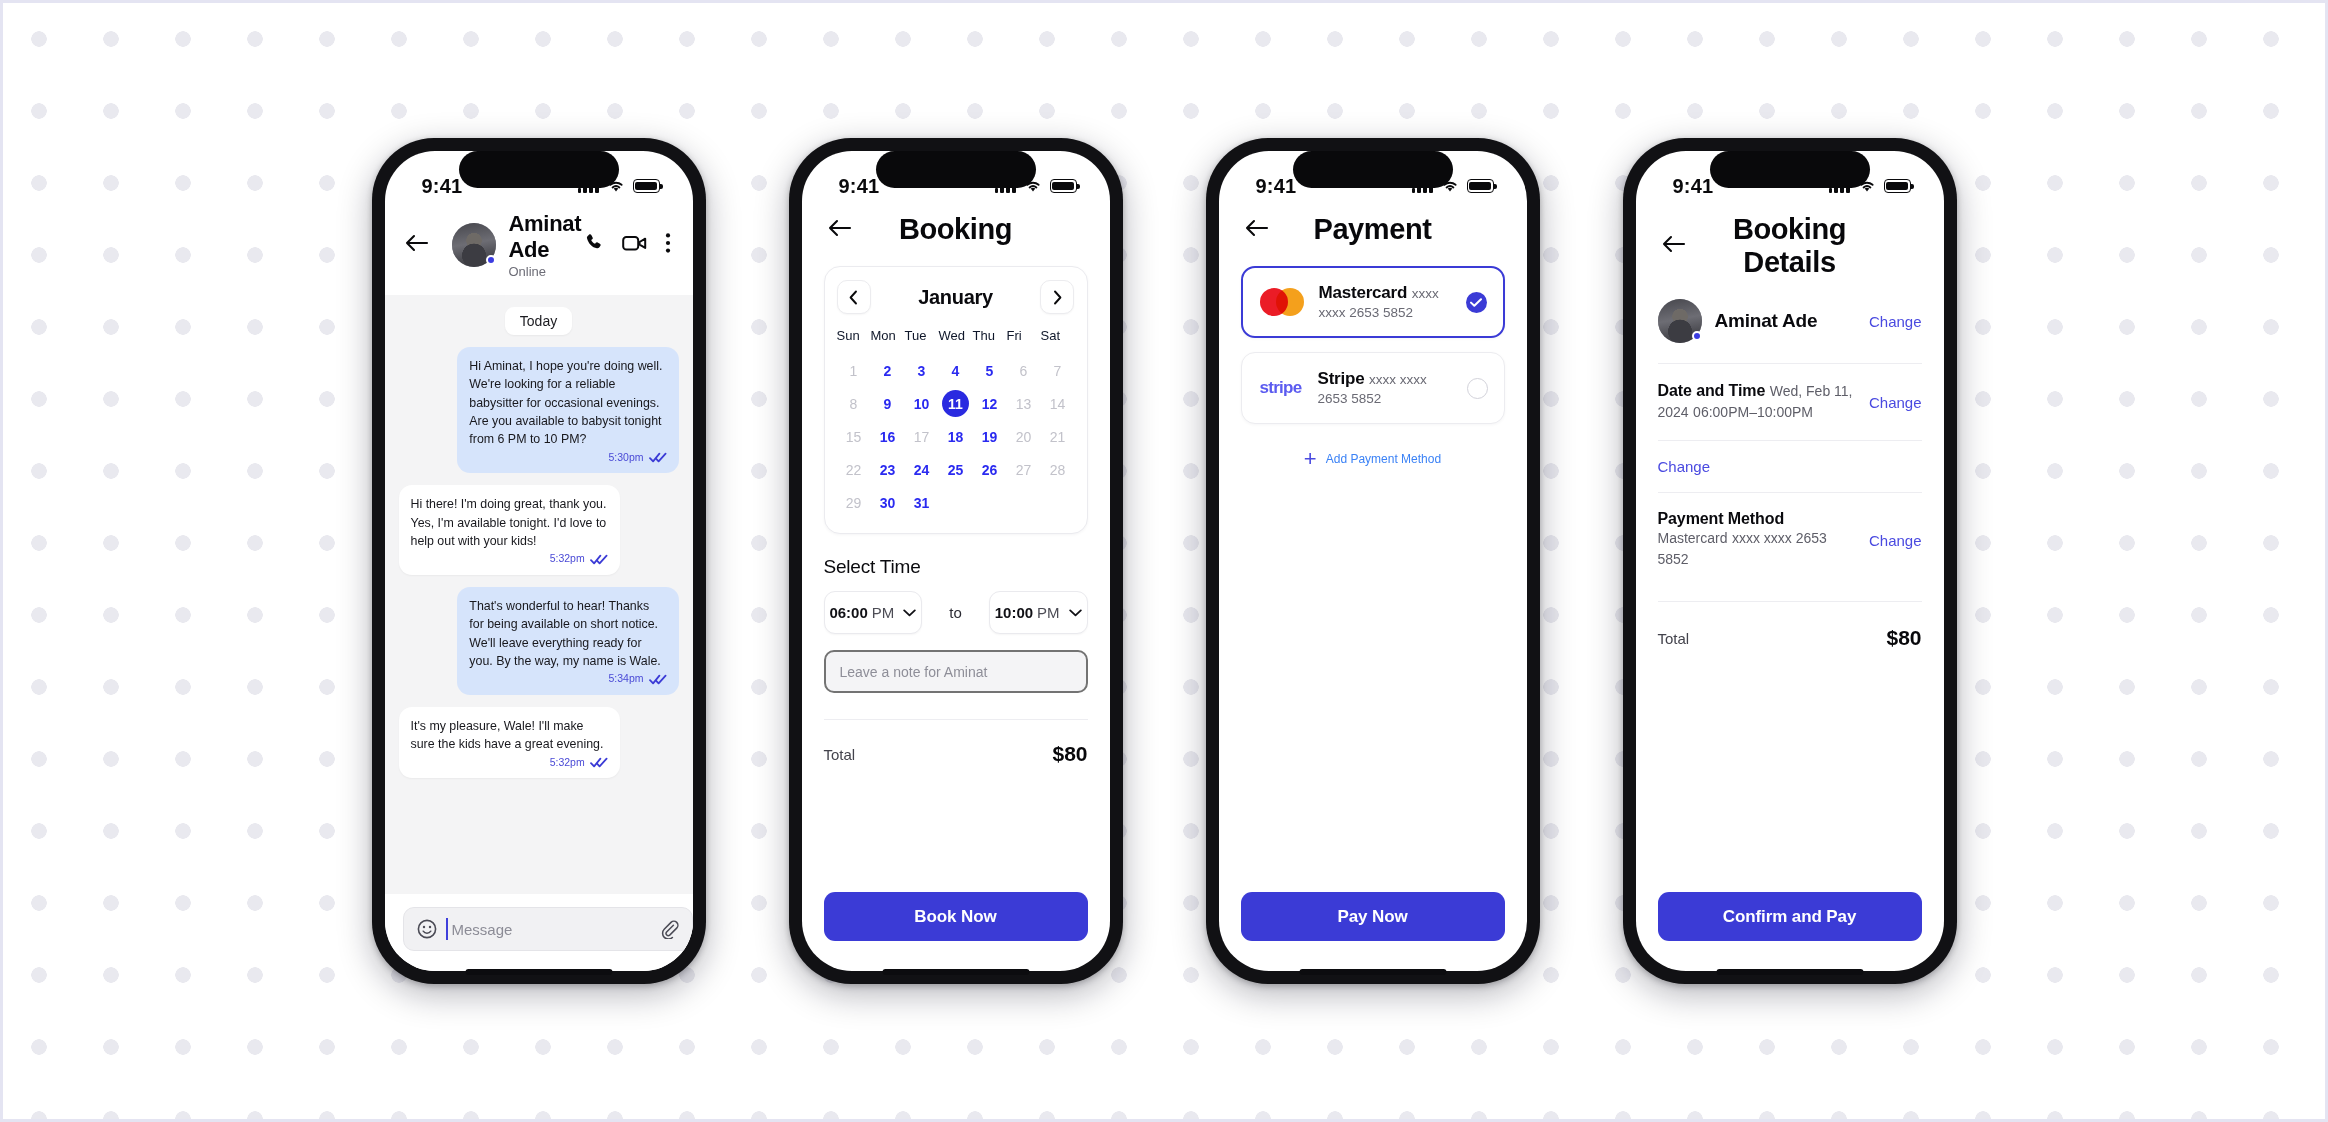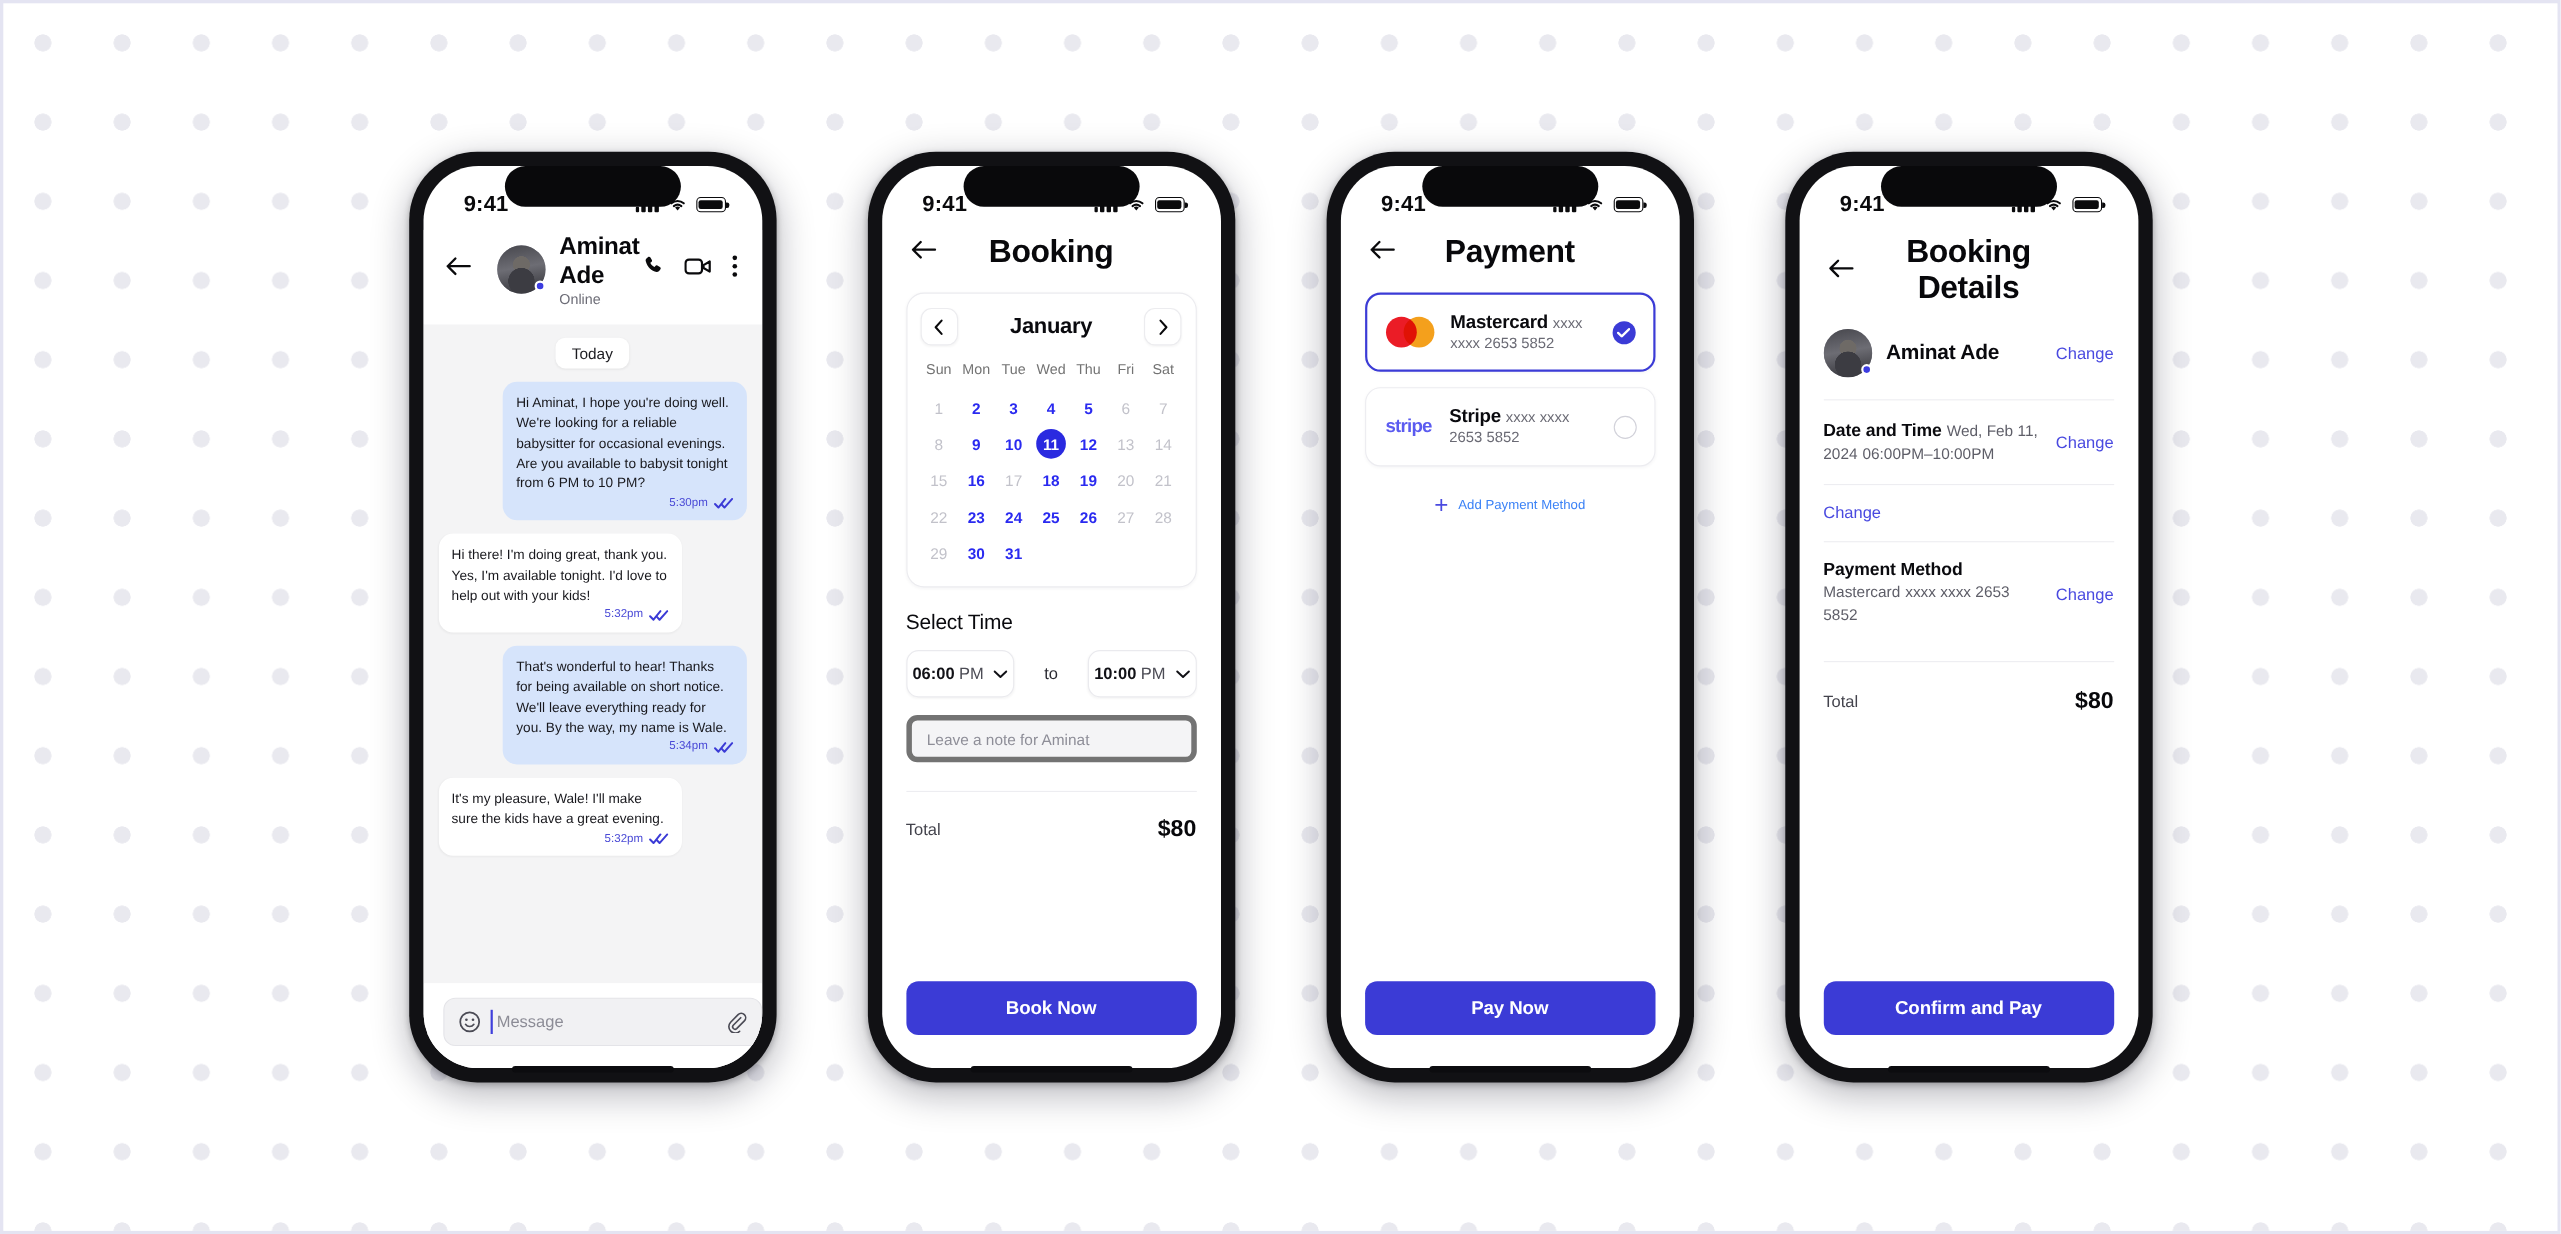--- a/index.html
+++ b/index.html
@@ -204,21 +204,21 @@
     width: 34px; height: 34px;
     border: 1px solid #ececef; border-radius: 10px;
     background: #fff;
     display: flex; align-items: center; justify-content: center;
     cursor: pointer;
     box-shadow: 0 1px 2px rgba(0,0,0,.04);
   }
   .calmonth { font-size: 20px; font-weight: 700; color: #0a0a0e; letter-spacing: -.3px; }
   .calgrid { display: grid; grid-template-columns: repeat(7, 1fr); }
   .dow {
-    text-align: center; font-size: 13px; color: #737373;
+    font-size: 13px; color: #0f172a;
     padding-bottom: 11px;
   }
   .day {
     height: 33px;
     display: flex; align-items: center; justify-content: center;
     font-size: 14px; font-weight: 700;
     color: #2a2af0;
     position: relative;
   }
   .day.off { color: #c2c2ca; font-weight: 400; }
@@ -240,21 +240,21 @@
     background: #fff; border: 1px solid #eaeaee; border-radius: 11px;
     display: flex; align-items: center; justify-content: center;
     gap: 9px; cursor: pointer;
     box-shadow: 0 1px 2px rgba(0,0,0,.04);
   }
   .timesel .t1 { font-size: 15px; font-weight: 600; color: #111116; }
   .timesel .t2 { font-size: 15px; color: #4c4c55; margin-left: -5px; }
   .toword { font-size: 15px; color: #2b2b33; }
   .note {
     margin-top: 16px; width: 100%; height: 43px;
-    background: #f4f4f6; border: 5px solid #737373; border-radius: 10px;
+    background: #f4f4f6; border: 2px solid #737373; border-radius: 10px;
     padding: 0 14px; outline: none;
     font-family: inherit; font-size: 14px; color: #1b1b20;
   }
   .note::placeholder { color: #8e8e98; }
 
   .totalrow {
     display: flex; align-items: center; justify-content: space-between;
     border-top: 1px solid #ededf1;
     margin-top: 26px; padding-top: 22px;
   }

